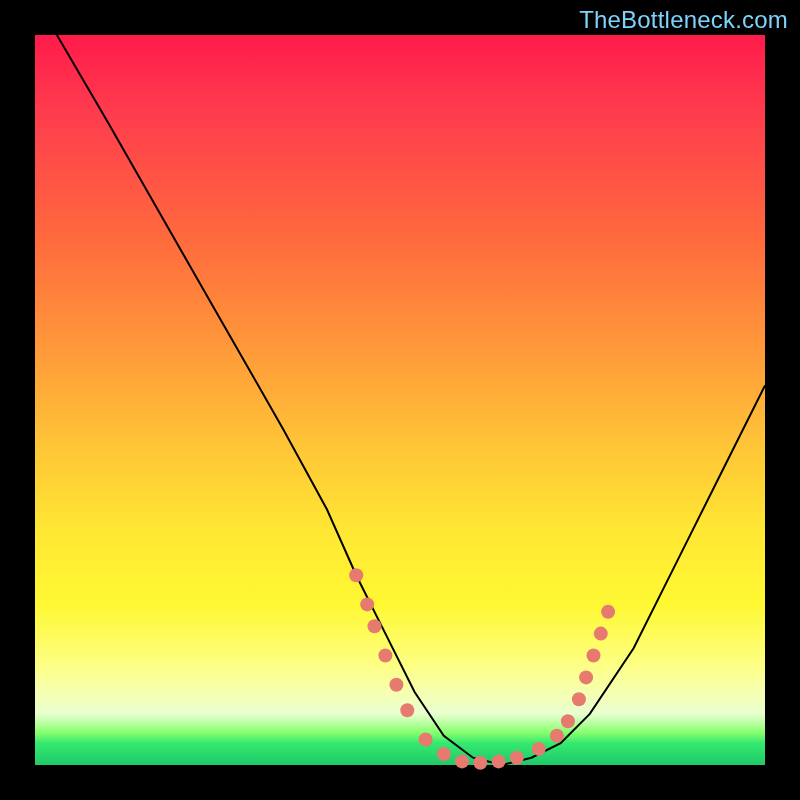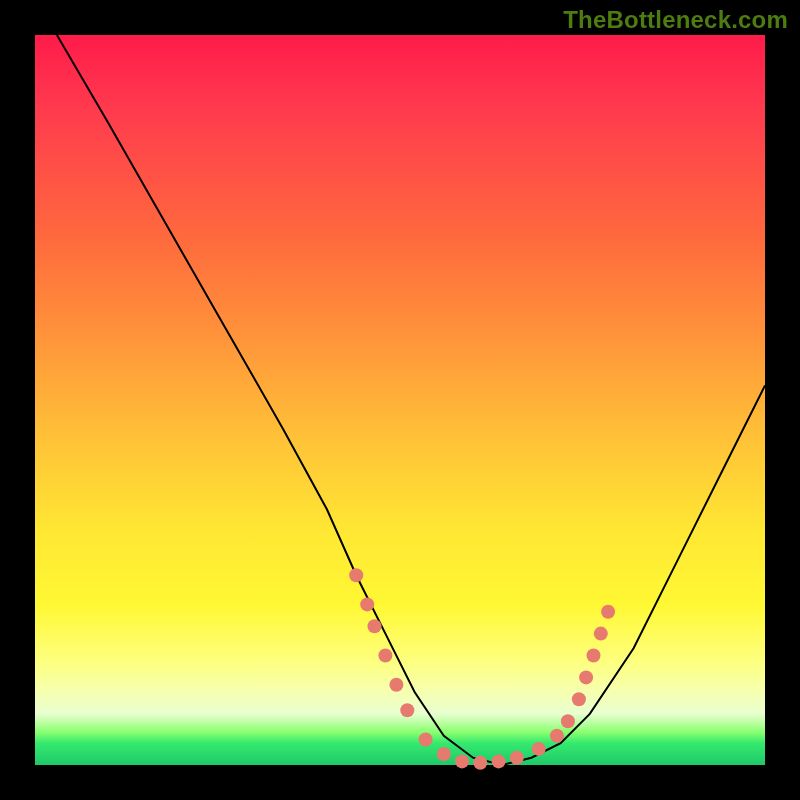--- a/index.html
+++ b/index.html
@@ -39,23 +39,23 @@
       #e8ffd0 93%,
       #8aff70 95.5%,
       #35e96e 97%,
       #1ec96a 100%
     );
   }
   .watermark {
     position: absolute;
     top: 6px;
     right: 12px;
-    color: #4d7c0f;
+    color: #7dd3fc;
     font-size: 24px;
-    font-weight: 700;
+    font-weight: 400;
     letter-spacing: 0.2px;
   }
   svg.curve {
     position: absolute;
     left: 35px;
     top: 35px;
     width: 730px;
     height: 730px;
     overflow: visible;
   }

